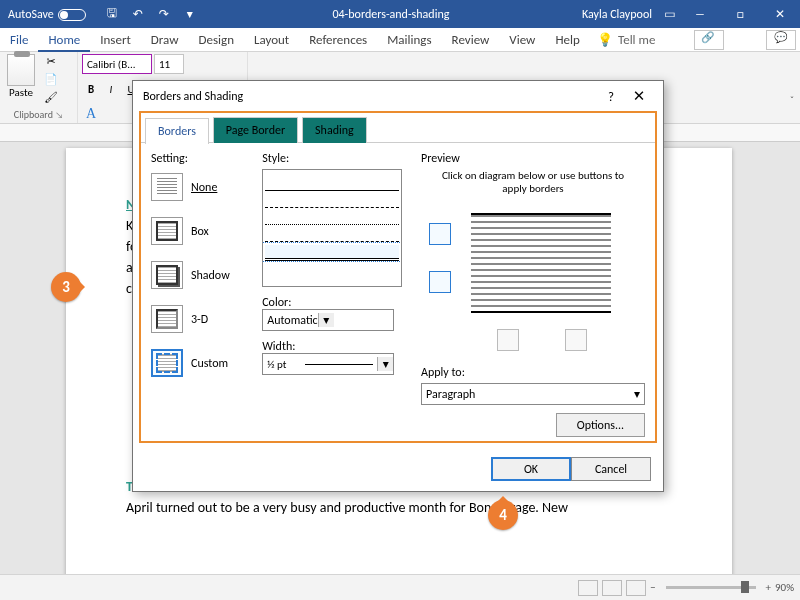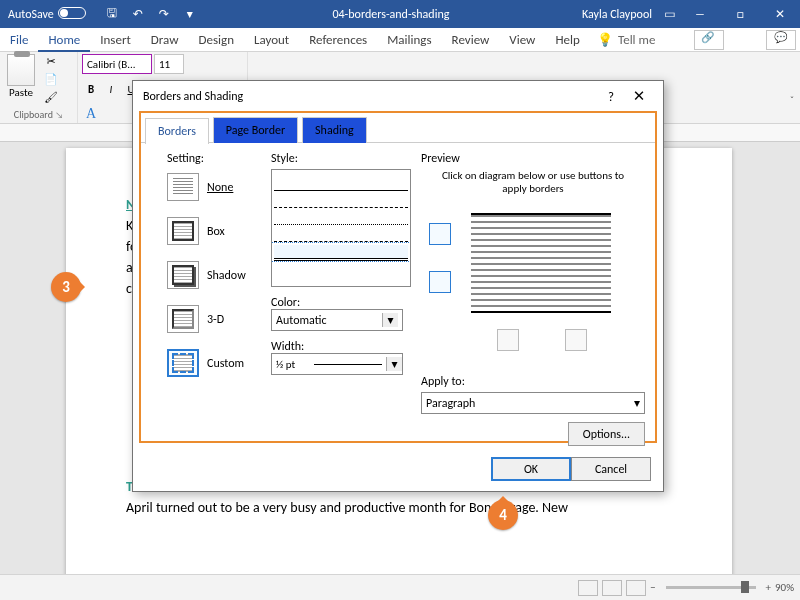--- a/index.html
+++ b/index.html
@@ -1,20 +1,20 @@
 <!DOCTYPE html>
 <html><head>
 <meta charset="utf-8">
 <style>
 * { box-sizing: border-box; margin: 0; padding: 0; font-family: "Segoe UI", Calibri, Arial, sans-serif; }
 body { width: 800px; height: 600px; background: #444; overflow: hidden; position: relative; }
 
 
 .titlebar { height: 28px; background: #2b579a; color: #fff; display: flex; align-items: center; font-size: 12px; }
-.titlebar .autosave { padding: 0 8px; display: flex; align-items: flex-start; gap: 4px; }
+.titlebar .autosave { padding: 0 8px; display: flex; align-items: flex-end; gap: 4px; }
 .autosave-toggle { width: 28px; height: 12px; border: 1px solid #fff; border-radius: 7px; position: relative; }
 .autosave-toggle::after { content: ""; width: 8px; height: 8px; background: #fff; border-radius: 50%; position: absolute; left: 1px; top: 1px; }
 .titlebar .qat { display: flex; gap: 6px; padding: 0 8px; }
 .qat-btn { width: 20px; height: 20px; display: flex; align-items: center; justify-content: center; color: #fff; cursor: pointer; }
 .titlebar .doc-title { flex: 1; text-align: center; }
 .titlebar .user { padding: 0 8px; }
 .titlebar .winbtns { display: flex; }
 .winbtn { width: 40px; height: 28px; display: flex; align-items: center; justify-content: center; color: #fff; cursor: pointer; }
 
 
@@ -58,62 +58,62 @@
 .zoomslider .thumb { width: 8px; height: 12px; background: #666; position: absolute; top: -5px; left: 75px; }
 
 
 .dialog { position: absolute; left: 132px; top: 80px; width: 532px; height: 412px; background: #fff; border: 1px solid #737373; box-shadow: 3px 3px 10px rgba(0,0,0,.3); font-size: 12px; }
 .dlg-title { height: 30px; display: flex; align-items: center; padding: 0 10px; border-bottom: 0; }
 .dlg-title span { font-size: 12px; }
 .dlg-title .dlg-help { margin-left: auto; width: 28px; text-align: center; cursor: pointer; font-size: 13px; }
 .dlg-title .dlg-close { width: 28px; text-align: center; cursor: pointer; font-size: 15px; }
 .dlg-body { border: 2px solid #eb8c2e; margin: 0 6px 6px 6px; height: 332px; position: relative; background: #fff; }
 .dlg-tabs { display: flex; border-bottom: 1px solid #ccc; height: 26px; margin-top: 4px; }
-.dlg-tab { padding: 4px 12px; border: 1px solid #ccc; border-bottom: none; margin-left: 4px; background: #1d4ed8; cursor: pointer; font-size: 12px; height: 26px; line-height: 16px; }
+.dlg-tab { padding: 4px 12px; border: 1px solid #ccc; border-bottom: none; margin-left: 4px; background: #0f766e; cursor: pointer; font-size: 12px; height: 26px; line-height: 16px; }
 .dlg-tab.active { background: #fff; position: relative; top: 1px; color:#2b579a; }
 .dlg-content { display: flex; padding: 8px 10px; gap: 10px; height: 296px; }
 .col { }
-.col-setting { width: 102px; margin-left: 16px; }
+.col-setting { width: 102px; }
 .col-style { width: 150px; }
 .col-preview { flex: 1; }
 .lbl { margin-bottom: 4px; }
 .setting-opt { display: flex; align-items: center; gap: 8px; margin: 8px 0 16px; cursor: pointer; }
 .setting-swatch { width: 32px; height: 28px; border: 1px solid #999; background: #fff; display:flex; align-items:center; justify-content:center; }
 .setting-swatch.sel { border: 2px solid #2b7cd3; background:#f7fcff; }
 .sw-lines { width:20px; height:18px; background: repeating-linear-gradient(#888,#888 1px,#fff 1px,#fff 3px); }
 .sw-box { width:22px; height:20px; border: 2px solid #333; background: repeating-linear-gradient(#aaa,#aaa 1px,#fff 1px,#fff 3px); }
 .sw-shadow { width:22px; height:20px; border:2px solid #333; box-shadow: 2px 2px 0 #555; background: repeating-linear-gradient(#aaa,#aaa 1px,#fff 1px,#fff 3px);}
 .sw-3d { width:22px;height:20px;border:2px solid #333; border-right-color:#888; border-bottom-color:#888; background: repeating-linear-gradient(#aaa,#aaa 1px,#fff 1px,#fff 3px);}
 .sw-custom { width:22px;height:20px;border:2px dashed #2b7cd3; background: repeating-linear-gradient(#aaa,#aaa 1px,#fff 1px,#fff 3px);}
 .style-list { width: 140px; height: 118px; border: 1px solid #888; background:#fff; overflow-y:scroll; padding:4px 2px; }
 .style-item { height: 14px; margin: 3px 0; border-bottom: 1px solid #000; }
 .style-item.dash1 { border-bottom: 1px dashed #000; }
 .style-item.dot { border-bottom: 1px dotted #000; }
 .style-item.dbl { position:relative; border-bottom: 1px solid #000; }
 .style-item.dbl.sel { outline: 1px dotted #2b7cd3; outline-offset: 2px; background:#f0f8ff; }
 .style-item.dbl::after { content:""; position:absolute; left:0; right:0; bottom:-3px; border-bottom:1px solid #000; }
 .sublabel { margin-top: 8px; }
-.combo { width: 132px; height: 22px; border: 1px solid #888; background: #fff; display:flex; align-items:center; padding: 0 4px; justify-content:space-between; cursor:pointer; }
+.combo { width: 132px; height: 22px; border: 1px solid #888; background: #fff; display:flex; align-items:center; padding: 0 4px; cursor:pointer; }
 .combo .dd { width: 16px; text-align:center; background:#eee; border-left:1px solid #aaa; }
 .width-combo { width:132px; height:22px; border:1px solid #888; display:flex; align-items:center; cursor:pointer; }
 .width-combo .wl { width:38px; font-size:11px; padding-left:4px;}
 .width-combo .wline { flex:1; border-bottom:1px solid #000; margin:0 4px;}
 .width-combo .dd { width:16px;text-align:center;background:#eee;border-left:1px solid #aaa;}
 .preview-hint { font-size: 11px; text-align: center; margin: 0 14px 6px 14px; line-height: 1.2; }
 .preview-box { position: relative; height: 160px; }
 .pv-btn { position:absolute; width:22px; height:22px; border:1px solid #2b7cd3; background:#f4faff; cursor:pointer; }
 .pv-btn.plain { border:1px solid #bbb; background:#f8f8f8; }
 .pv-btn.t { left: 8px; top: 22px;}
 .pv-btn.b { left: 8px; top: 70px;}
 .pv-btn.l { left: 76px; top: 128px;}
 .pv-btn.r { left: 144px; top: 128px;}
 .pv-para { position:absolute; left:50px; top:12px; width:140px; height:100px; border-top:2px solid #000; border-bottom:2px solid #000; background: repeating-linear-gradient(#888,#888 2px,#fff 2px,#fff 6px); }
-.apply-row { margin-top: 13px; }
+.apply-row { margin-top: 4px; }
 .apply-combo { width: 224px; height:22px; border:1px solid #888; display:flex; align-items:center; justify-content:space-between; padding:0 4px; cursor:pointer;text-align:right;}
-.opts-btn { float:right; margin-top:8px; height:24px; padding: 0 14px; border:1px solid #999; background:#f0f0f0; cursor:pointer; font-size:12px;}
+.opts-btn { float:right; margin-top:8px; height:24px; padding: 0 20px; border:1px solid #999; background:#f0f0f0; cursor:pointer; font-size:12px;}
 .dlg-buttons { position:absolute; right:12px; bottom:10px; display:flex; gap:0; }
 .dlg-btn { width: 80px; height: 24px; border: 1px solid #888; background: #f0f0f0; cursor: pointer; font-size: 12px; }
 .dlg-btn.primary { border: 2px solid #2b7cd3; }
 
 
 .callout { position:absolute; width:30px; height:30px; border-radius:50%; background:#ed7d31; color:#fff; font-weight:bold; font-size:15px; display:flex; align-items:center; justify-content:center; box-shadow: 0 1px 2px rgba(0,0,0,.3); }
 .callout.c3 { left: 51px; top: 272px; }
 .callout.c3::after { content:""; position:absolute; right:-10px; top:9px; border:6px solid transparent; border-left-color:#ed7d31; }
 .callout.c4 { left: 488px; top: 500px; }
 .callout.c4::after { content:""; position:absolute; top:-10px; left:9px; border:6px solid transparent; border-bottom-color:#ed7d31; }

